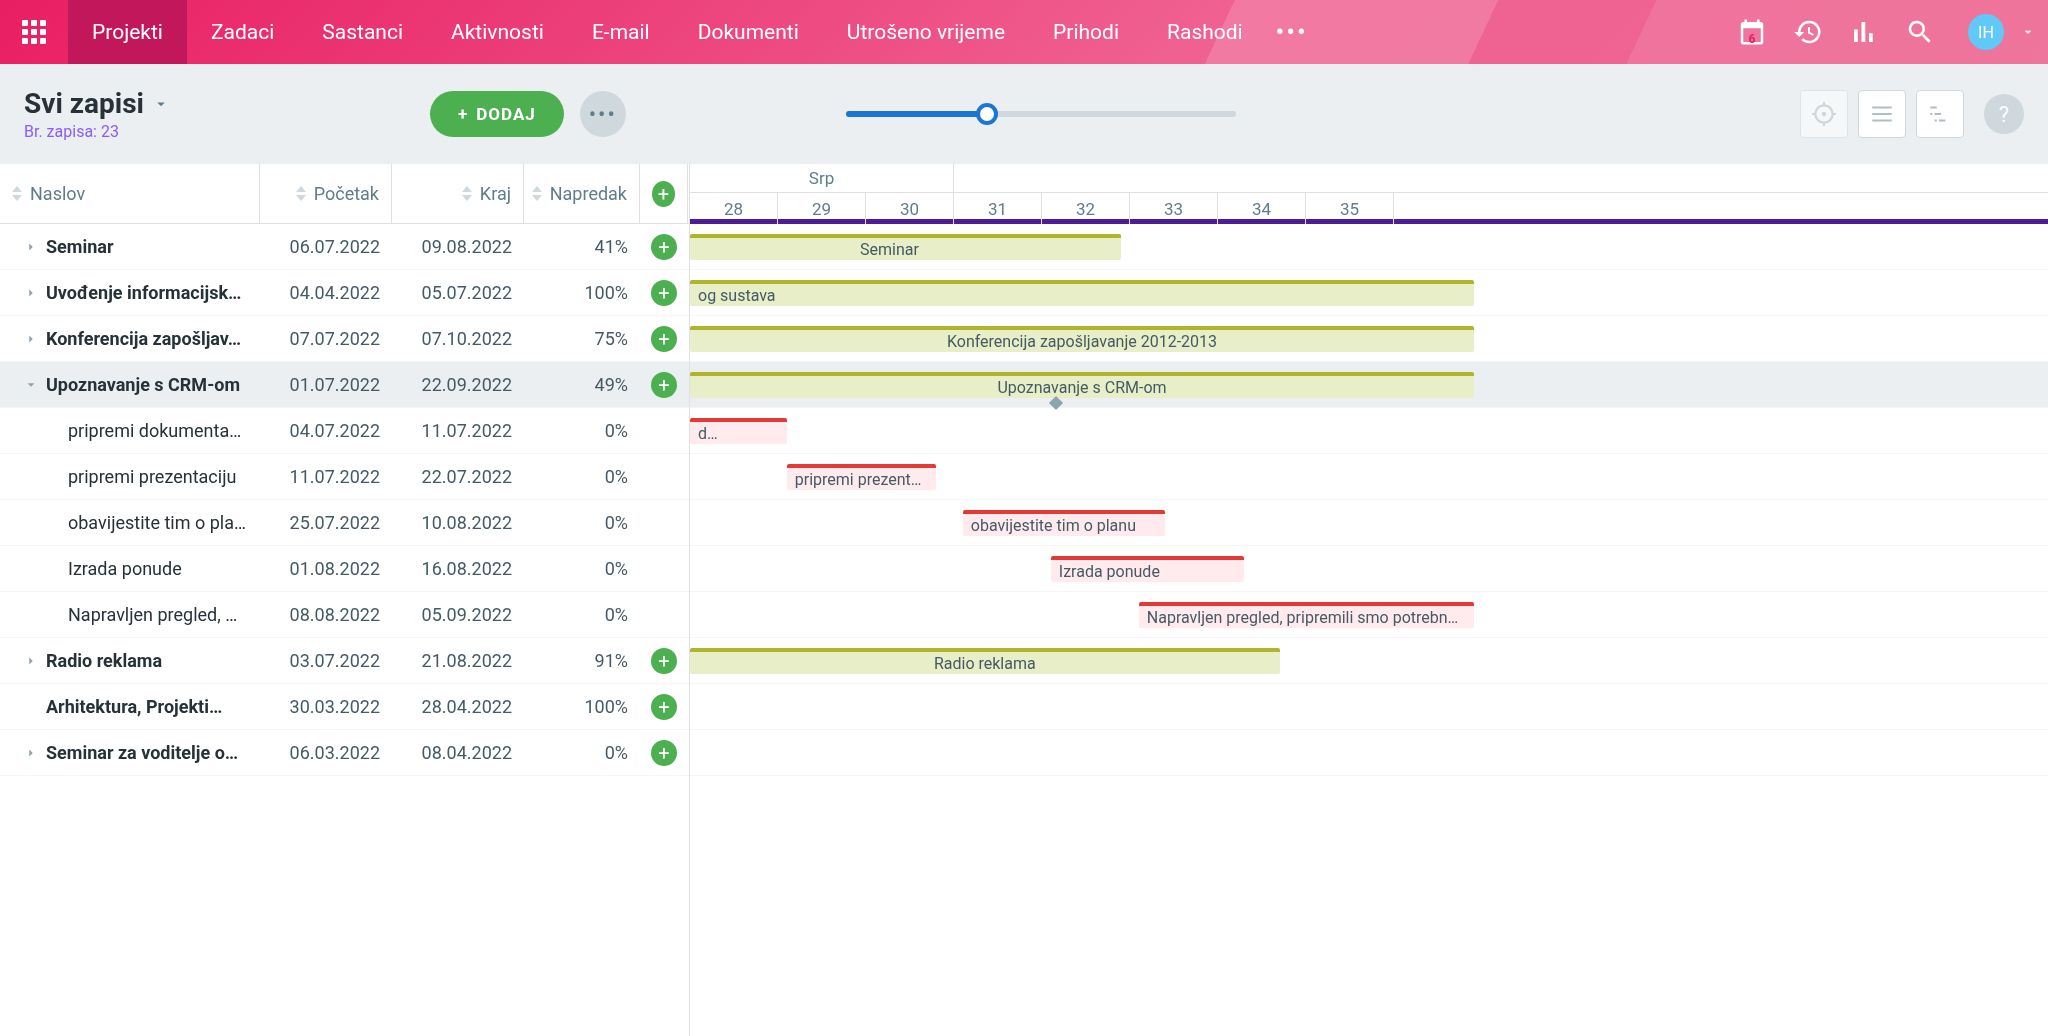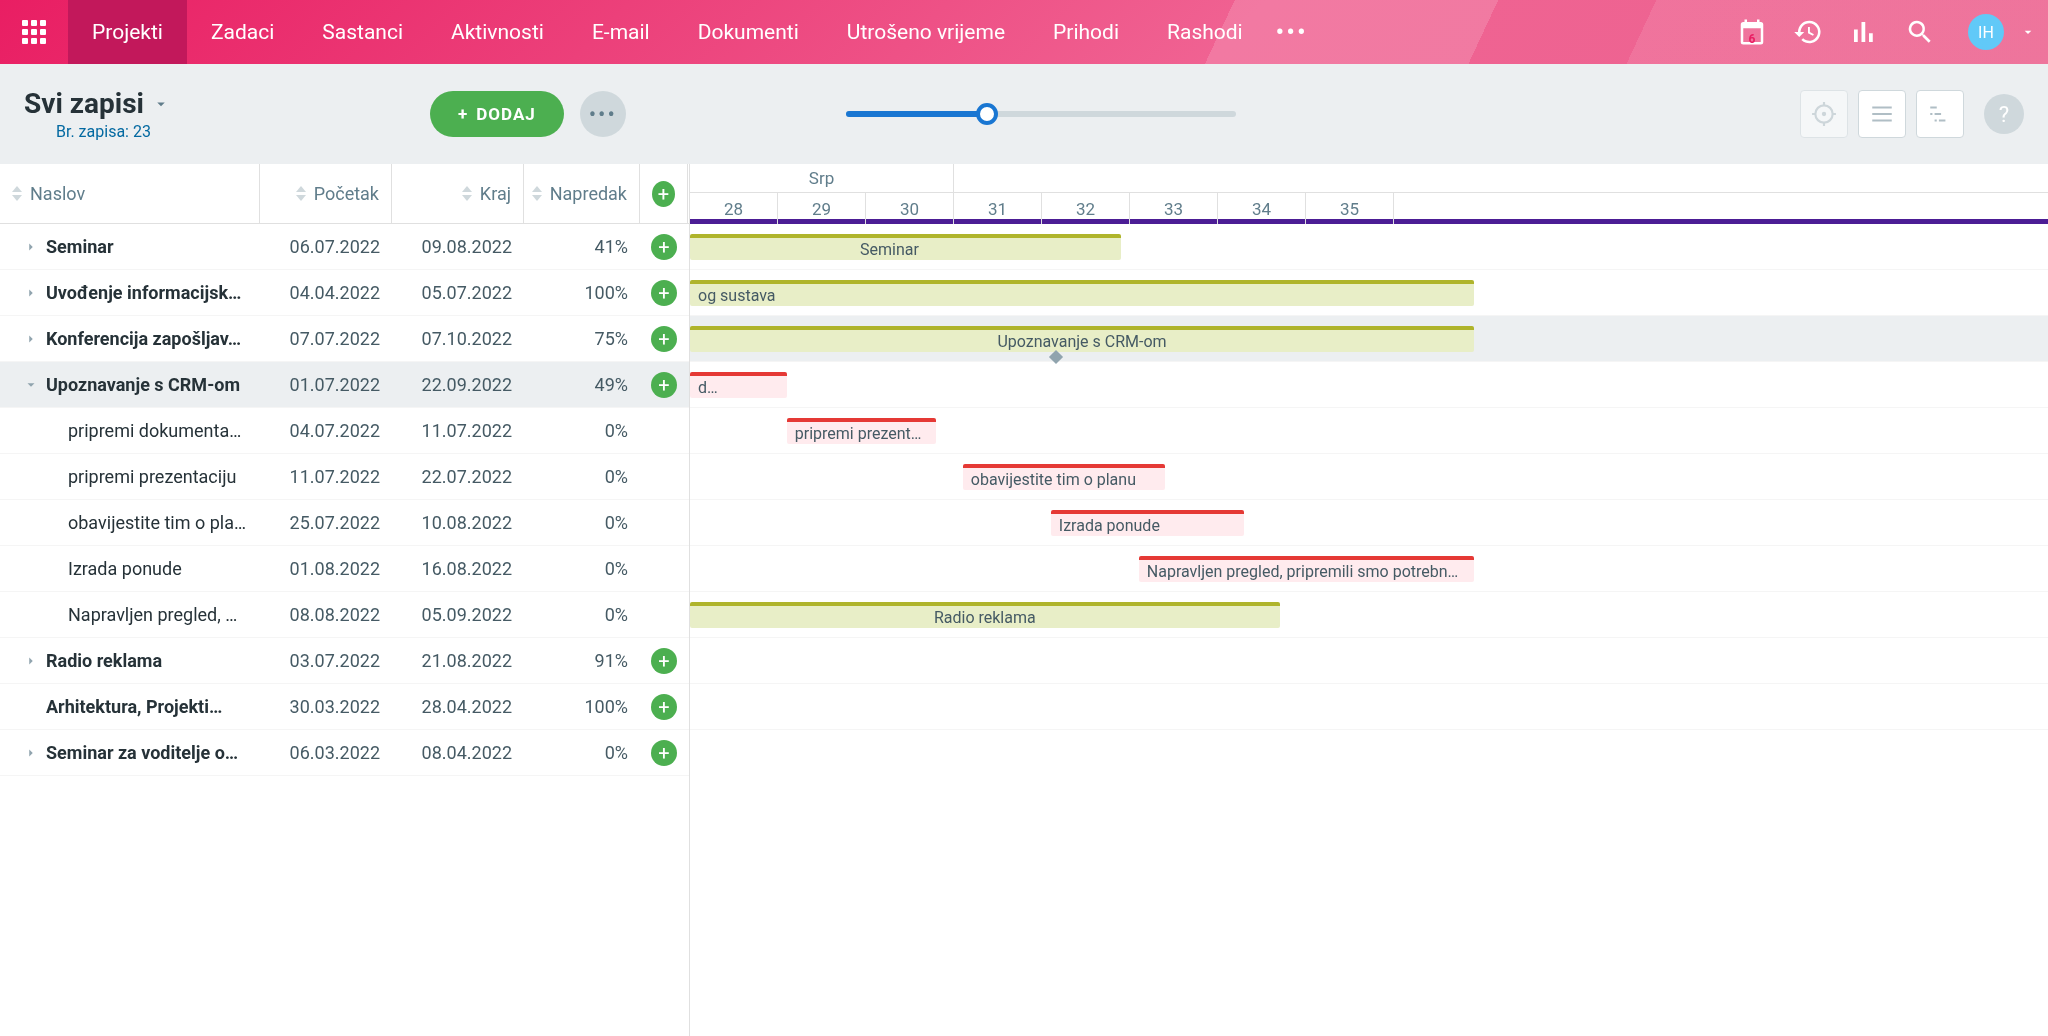--- a/index.html
+++ b/index.html
@@ -16,21 +16,21 @@
 .nav-spacer { flex: 1; }
 .nav-icon { width: 56px; height: 64px; display: flex; align-items: center; justify-content: center; cursor: pointer; position: relative; }
 .nav-icon svg { width: 30px; height: 30px; fill: #fff; }
 .avatar { width: 36px; height: 36px; border-radius: 50%; background: #4fc3f7; color: #fff; display: flex; align-items: center; justify-content: center; font-size: 16px; margin: 0 4px 0 20px; }
 .chev-wrap { width: 40px; display: flex; align-items: center; justify-content: center; cursor: pointer; }
 
 .toolbar { height: 100px; background: #eceff1; display: flex; align-items: center; padding: 0 24px; }
 .view-title { display: flex; flex-direction: column; }
 .view-title-row { display: flex; align-items: center; gap: 8px; }
 .view-title-text { font-size: 28px; font-weight: 700; color: #263238; }
-.view-subtitle { font-size: 16px; color: #0369a1; margin-top: 2px; margin-left: 32px; }
+.view-subtitle { font-size: 16px; color: #8b5cf6; margin-top: 2px; }
 .add-btn { margin-left: 260px; height: 46px; padding: 0 28px; border-radius: 23px; background: #4caf50; color: #fff; border: none; font-size: 17px; font-weight: 700; letter-spacing: 1px; display: flex; align-items: center; gap: 8px; cursor: pointer; }
 .more-btn { margin-left: 16px; width: 46px; height: 46px; border-radius: 50%; background: #cfd8dc; display: flex; align-items: center; justify-content: center; cursor: pointer; font-size: 22px; color: #607d8b; letter-spacing: 2px; }
 .zoom-slider { margin-left: 220px; width: 390px; height: 6px; background: #cfd8dc; border-radius: 3px; position: relative; }
 .zoom-fill { position: absolute; left: 0; top: 0; height: 6px; background: #1976d2; border-radius: 3px; width: 140px; }
 .zoom-handle { position: absolute; top: -8px; left: 130px; width: 22px; height: 22px; border-radius: 50%; background: #fff; border: 4px solid #1976d2; }
 .tb-spacer { flex: 1; }
 .tb-btn { width: 48px; height: 48px; border: 1px solid #cfd8dc; background: #fff; border-radius: 4px; margin-left: 10px; display: flex; align-items: center; justify-content: center; cursor: pointer; }
 .tb-btn svg { width: 26px; height: 26px; fill: #b0bec5; }
 .tb-btn.disabled { opacity: 0.5; }
 .help-btn { width: 40px; height: 40px; border-radius: 50%; background: #cfd8dc; color: #fff; display: flex; align-items: center; justify-content: center; font-size: 22px; margin-left: 20px; cursor: pointer; }
@@ -373,20 +373,23 @@
           <div class="gantt-week">35</div>
         </div>
     </div>
     <div class="gantt-body" id="gantt-body">
         <div class="gantt-row">
           <div class="bar project" style="left: 0px; width: 431.2px; padding-left: 170px;">Seminar</div>
         </div>
         <div class="gantt-row">
           <div class="bar project" style="left: 0px; width: 784px;">og sustava</div>
         </div>
+        <div class="gantt-row">
+          <div class="bar project" style="left: 0px; width: 784px; text-align: center;">Konferencija zapošljavanje 2012-2013</div>
+        </div>
         <div class="gantt-row selected">
           <div class="bar project" style="left: 0px; width: 784px; text-align: center;">Upoznavanje s CRM-om</div>
           <div class="milestone" style="left: 360.8px;"></div>
         </div>
         <div class="gantt-row">
           <div class="bar task" style="left: 0px; width: 96.8px;">d…</div>
         </div>
         <div class="gantt-row">
           <div class="bar task" style="left: 96.8px; width: 149.6px;">pripremi prezenta…</div>
         </div>

